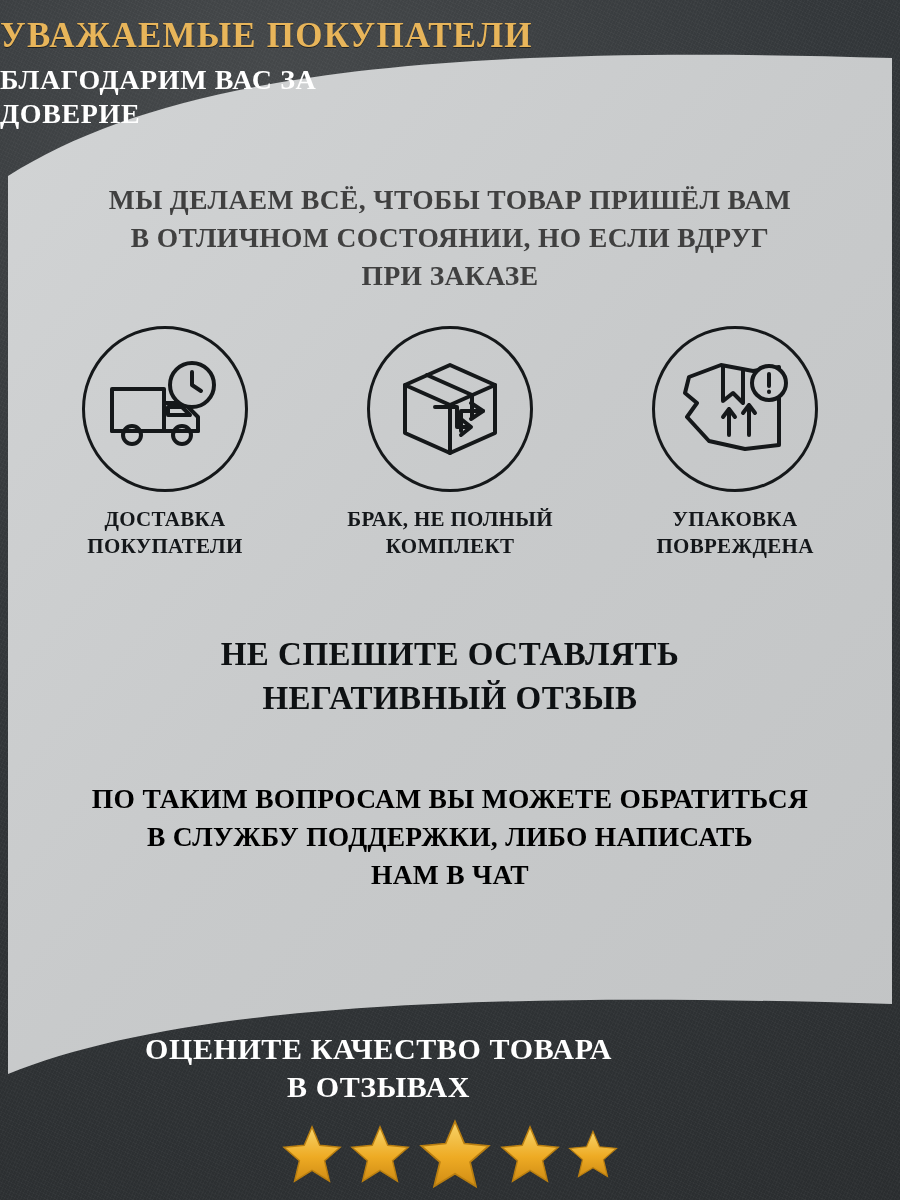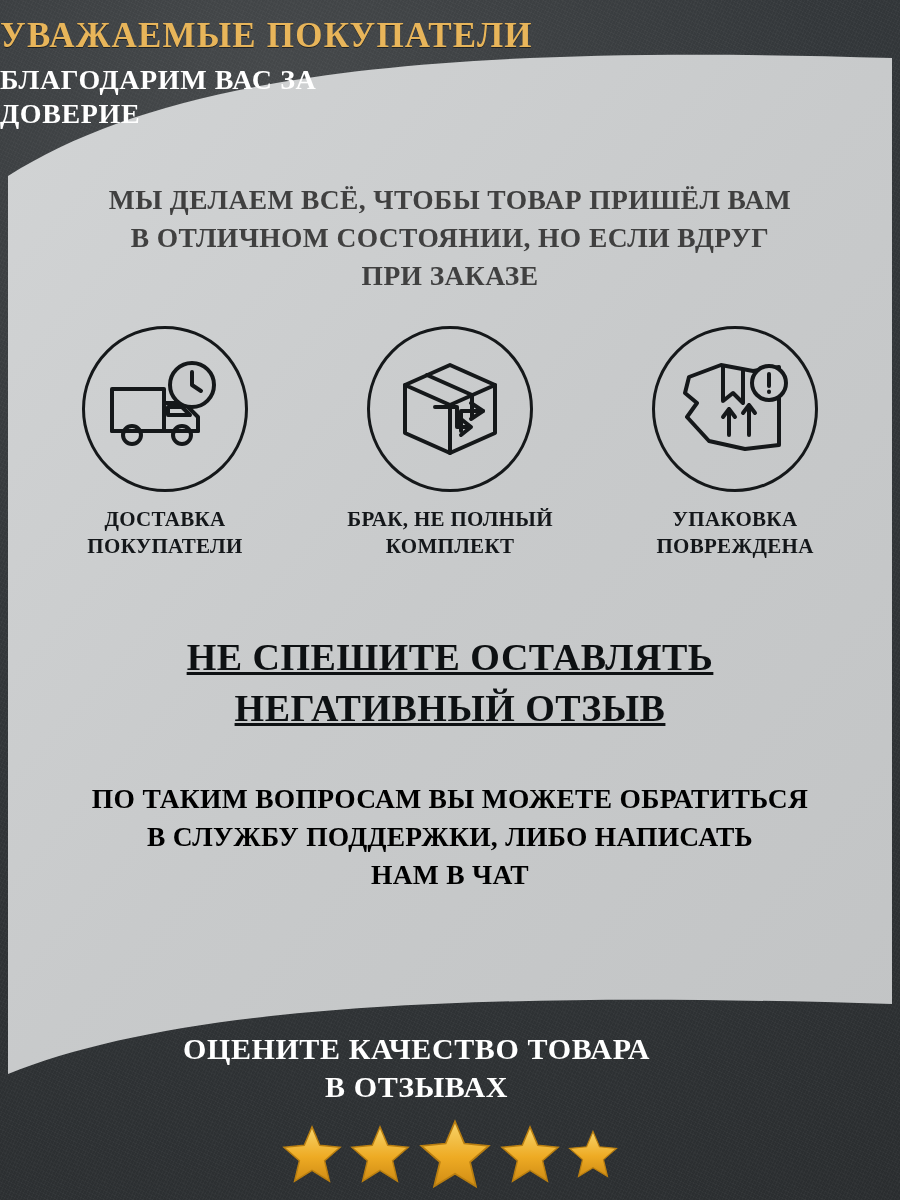--- a/index.html
+++ b/index.html
@@ -119,25 +119,24 @@
 
   
   .headline {
     position: absolute;
     left: 50px;
     top: 632px;
     width: 800px;
     text-align: center;
     font-family: "Liberation Serif", serif;
     font-weight: bold;
-    font-size: 38px;
+    font-size: 33px;
     letter-spacing: 0.5px;
     line-height: 1.34;
     color: #0e1113;
-    text-decoration: underline;
   }
 
   .support-text {
     position: absolute;
     left: 50px;
     top: 780px;
     width: 800px;
     text-align: center;
     font-family: "Liberation Serif", serif;
     font-weight: bold;
@@ -153,21 +152,20 @@
     left: 0;
     top: 1030px;
     width: 757px;
     text-align: center;
     font-family: "Liberation Serif", serif;
     font-weight: bold;
     font-size: 30px;
     letter-spacing: 0.6px;
     line-height: 1.25;
     color: #ffffff;
-    padding-left: 38px;
   }
   .stars {
     position: absolute;
     left: 0;
     top: 1118px;
     width: 900px;
     display: flex;
     justify-content: center;
     align-items: center;
     gap: 6px;

